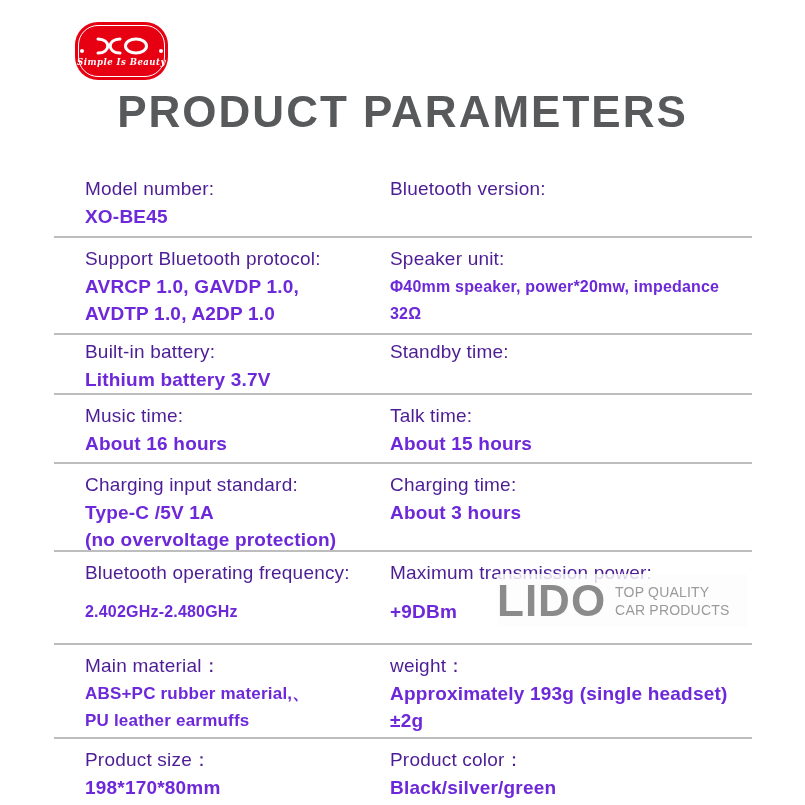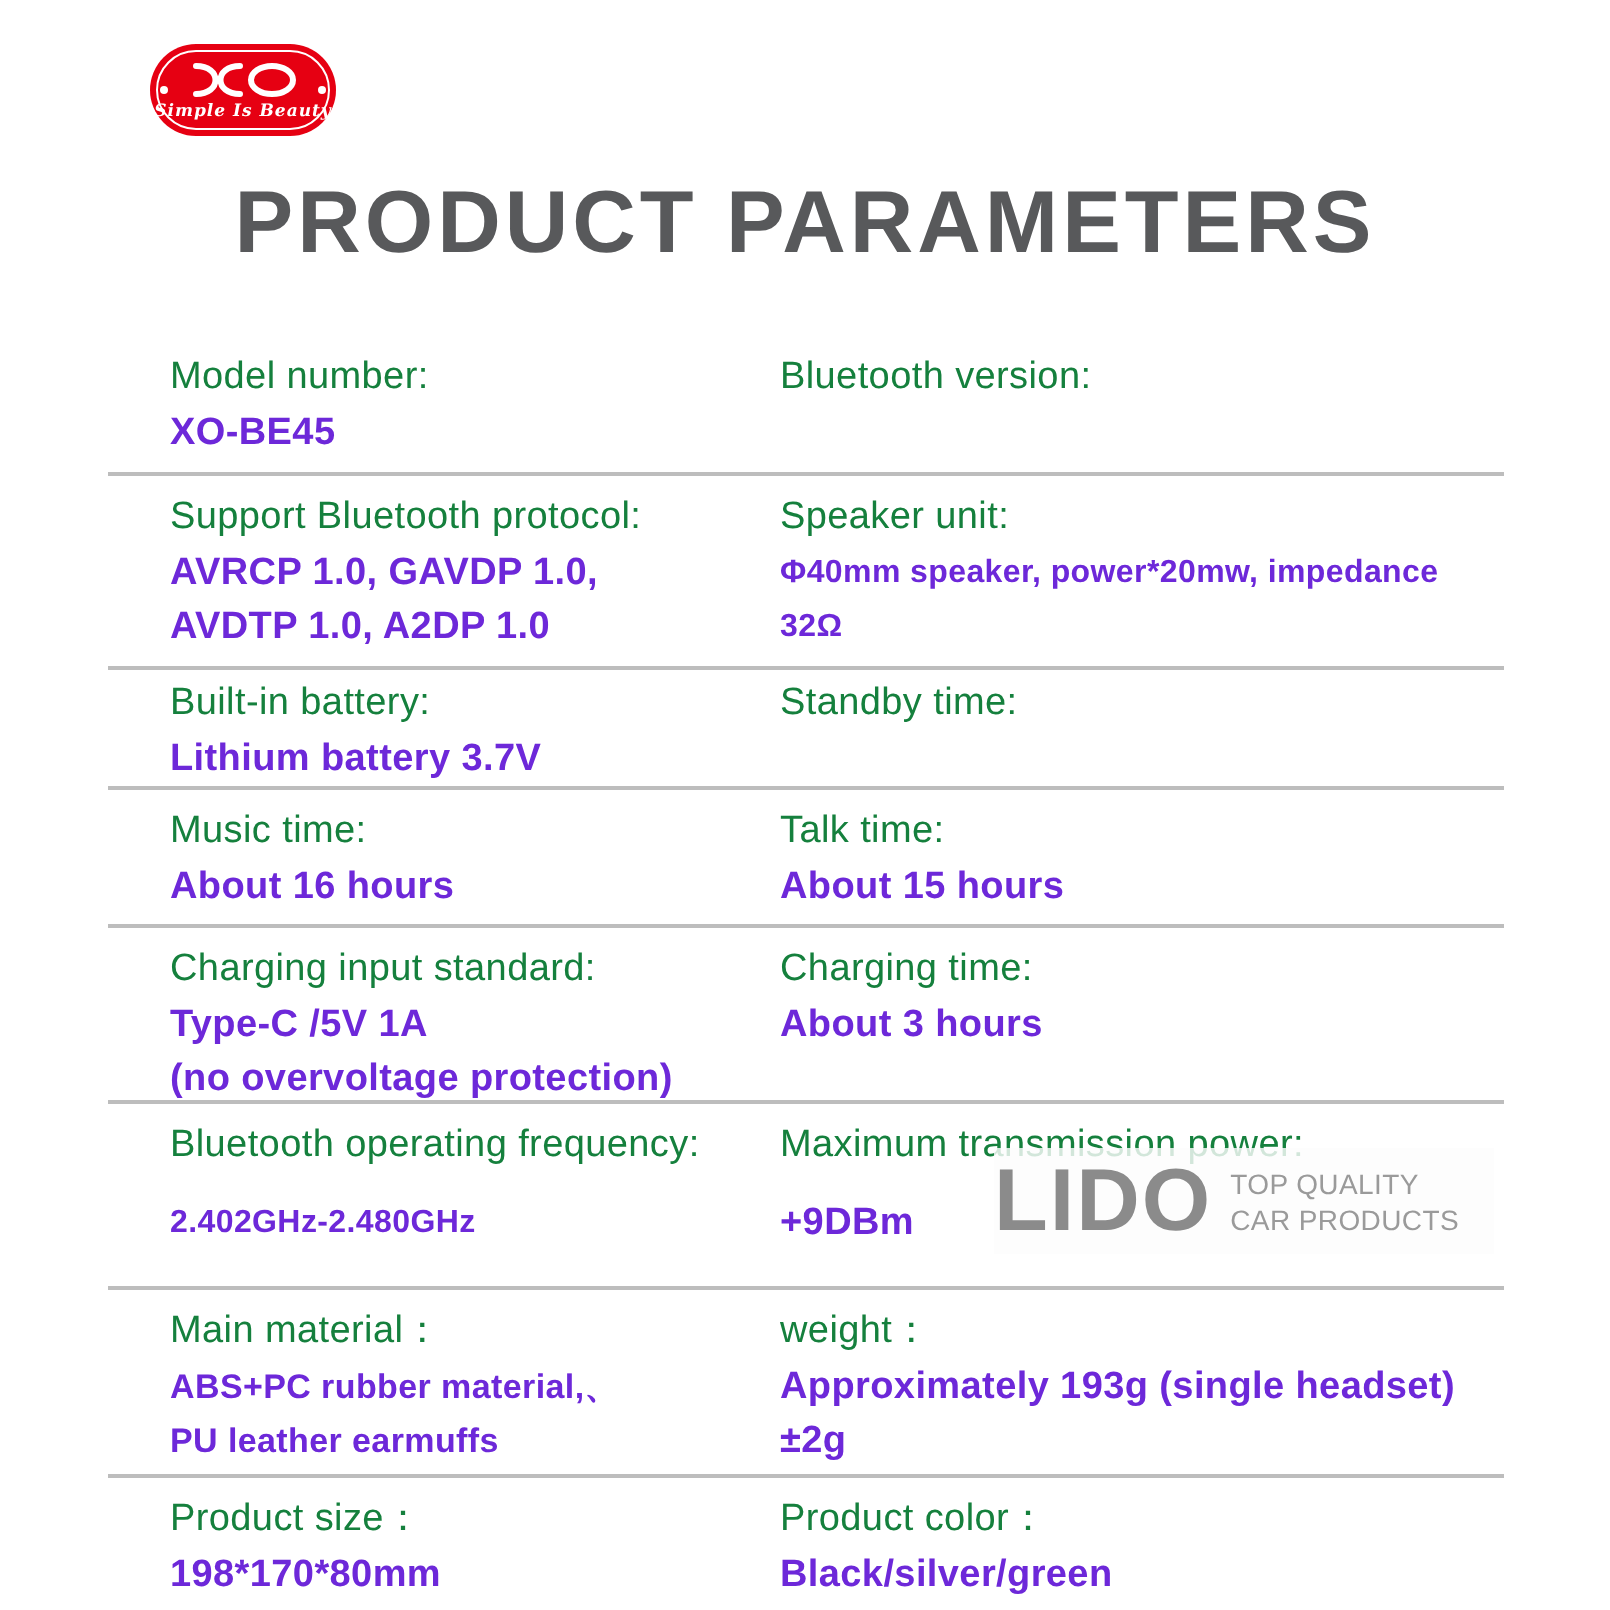--- a/index.html
+++ b/index.html
@@ -8,21 +8,21 @@
     background: #ffffff;
     font-family: "Liberation Sans", sans-serif;
     position: relative;
     overflow: hidden;
   }
 
   
   .logo {
     position: absolute;
     left: 75px; top: 22px;
-    width: 93px; height: 46px;
+    width: 93px; height: 58px;
     background: #e60012;
     border-radius: 23px;
     display: flex; flex-direction: column;
     align-items: center; justify-content: center;
   }
   .logo-inner {
     position: absolute; inset: 3px;
     border: 1.5px solid #ffffff;
     border-radius: 20px;
     pointer-events: none;
@@ -60,21 +60,21 @@
   
   .spec-table { margin-top: 32px; }
   .spec-row {
     display: flex;
     padding: 8px 50px 0 85px;
   }
   .cell-left  { width: 305px; flex: none; }
   .cell-right { flex: 1; }
   .spec-label {
     font-size: 19px;
-    color: #15803d;
+    color: #4c1d95;
     line-height: 25px;
     letter-spacing: 0.2px;
   }
   .spec-value {
     font-size: 19px;
     font-weight: bold;
     color: #6d28d9;
     line-height: 27px;
     letter-spacing: 0.2px;
     margin-top: 2px;

